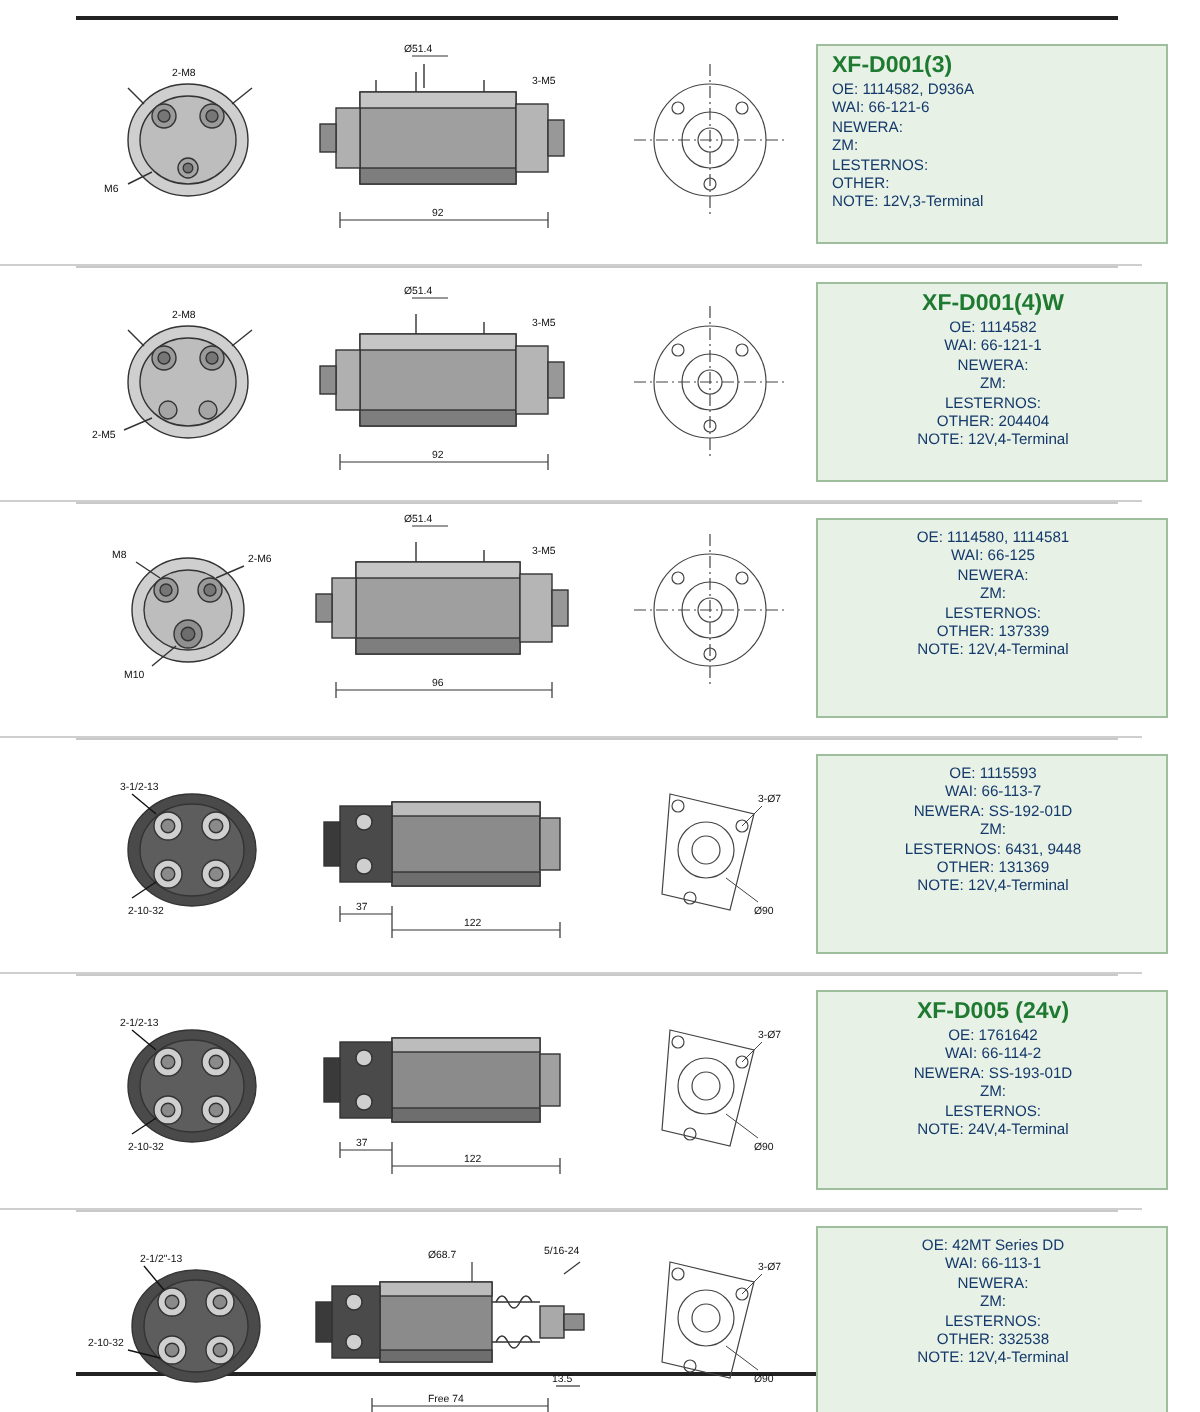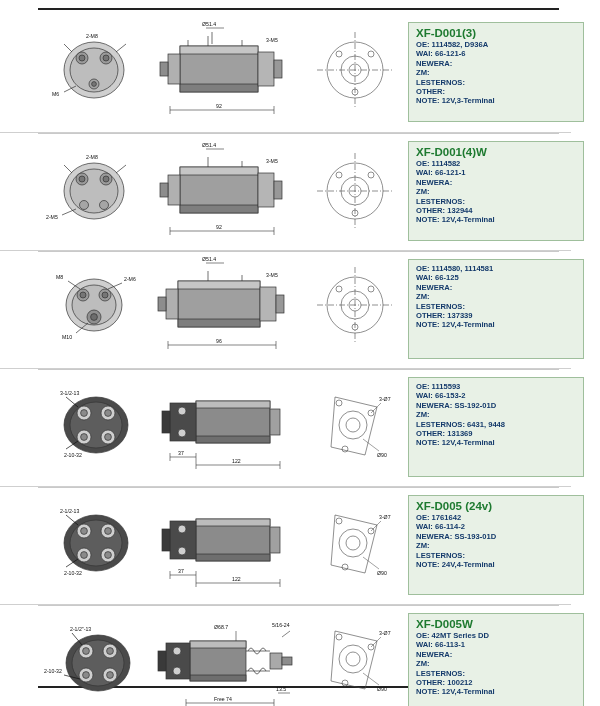--- a/index.html
+++ b/index.html
@@ -26,21 +26,21 @@
   .rule.bottom{bottom:18px;}
   .rows{
     position:absolute;
     top:14px;left:0;right:0;
   }
   .row{
     position:relative;
     height:118px;
     box-sizing:border-box;
   }
-  .row + .row{border-top:1px solid #cfcfcf;}
+  .row + .row{border-top:1px solid #cfcfcf;text-align:center;}
   .row .sep{
     position:absolute;top:0;left:38px;right:12px;height:1px;background:#c9c9c9;
   }
   
   .draw{
     position:absolute;top:0;bottom:0;
     overflow:hidden;
   }
   .col-end{left:42px;width:110px;}
   .col-side{left:150px;width:155px;}
@@ -60,21 +60,21 @@
   .panel .title{
     font-size:11.5px;
     font-weight:bold;
     color:#1e7a30;
     letter-spacing:0px;
     margin-bottom:1px;
     line-height:12px;
   }
   .panel .line{
     font-size:7.6px;
-    font-weight:bold;
+    font-weight:normal;
     color:#143a6b;
     line-height:9.4px;
     white-space:nowrap;
   }
   
   svg{display:block;}
 </style>
 </head>
 <body>
 
@@ -207,21 +207,21 @@
           </g>
         </svg>
       </div>
       <div class="panel">
         <div class="title">XF-D001(4)W</div>
         <div class="line">OE: 1114582</div>
         <div class="line">WAI: 66-121-1</div>
         <div class="line">NEWERA:</div>
         <div class="line">ZM:</div>
         <div class="line">LESTERNOS:</div>
-        <div class="line">OTHER: 132944</div>
+        <div class="line">OTHER: 204404</div>
         <div class="line">NOTE: 12V,4-Terminal</div>
       </div>
     </div>
 
     <div class="row">
       <div class="sep"></div>
       <div class="draw col-end">
         <svg width="110" height="118" viewBox="0 0 110 118">
           <g stroke="#333" fill="none" stroke-width="0.7">
             <ellipse cx="52" cy="54" rx="28" ry="26" fill="#cfcfcf"></ellipse>
@@ -339,21 +339,21 @@
             <circle cx="40" cy="80" r="3"></circle>
             <path d="M66 44 L76 34" stroke-width="0.5"></path>
             <path d="M58 70 L74 82" stroke-width="0.5"></path>
           </g>
           <text x="74" y="32" font-size="5.2" fill="#111" font-family="Liberation Sans">3-Ø7</text>
           <text x="72" y="88" font-size="5.2" fill="#111" font-family="Liberation Sans">Ø90</text>
         </svg>
       </div>
       <div class="panel">
         <div class="line">OE: 1115593</div>
-        <div class="line">WAI: 66-153-2</div>
+        <div class="line">WAI: 66-113-7</div>
         <div class="line">NEWERA: SS-192-01D</div>
         <div class="line">ZM:</div>
         <div class="line">LESTERNOS: 6431, 9448</div>
         <div class="line">OTHER: 131369</div>
         <div class="line">NOTE: 12V,4-Terminal</div>
       </div>
     </div>
 
     <div class="row">
       <div class="sep"></div>
@@ -483,25 +483,24 @@
             <circle cx="66" cy="42" r="3"></circle>
             <circle cx="40" cy="78" r="3"></circle>
             <path d="M66 42 L76 32" stroke-width="0.5"></path>
             <path d="M58 68 L74 80" stroke-width="0.5"></path>
           </g>
           <text x="74" y="30" font-size="5.2" fill="#111" font-family="Liberation Sans">3-Ø7</text>
           <text x="72" y="86" font-size="5.2" fill="#111" font-family="Liberation Sans">Ø90</text>
         </svg>
       </div>
       <div class="panel">
-        <div class="title">XF-D005W</div>
         <div class="line">OE: 42MT Series DD</div>
         <div class="line">WAI: 66-113-1</div>
         <div class="line">NEWERA:</div>
         <div class="line">ZM:</div>
         <div class="line">LESTERNOS:</div>
-        <div class="line">OTHER: 100212</div>
+        <div class="line">OTHER: 332538</div>
         <div class="line">NOTE: 12V,4-Terminal</div>
       </div>
     </div>
 
   </div>
 </div>
 
 </body></html>

